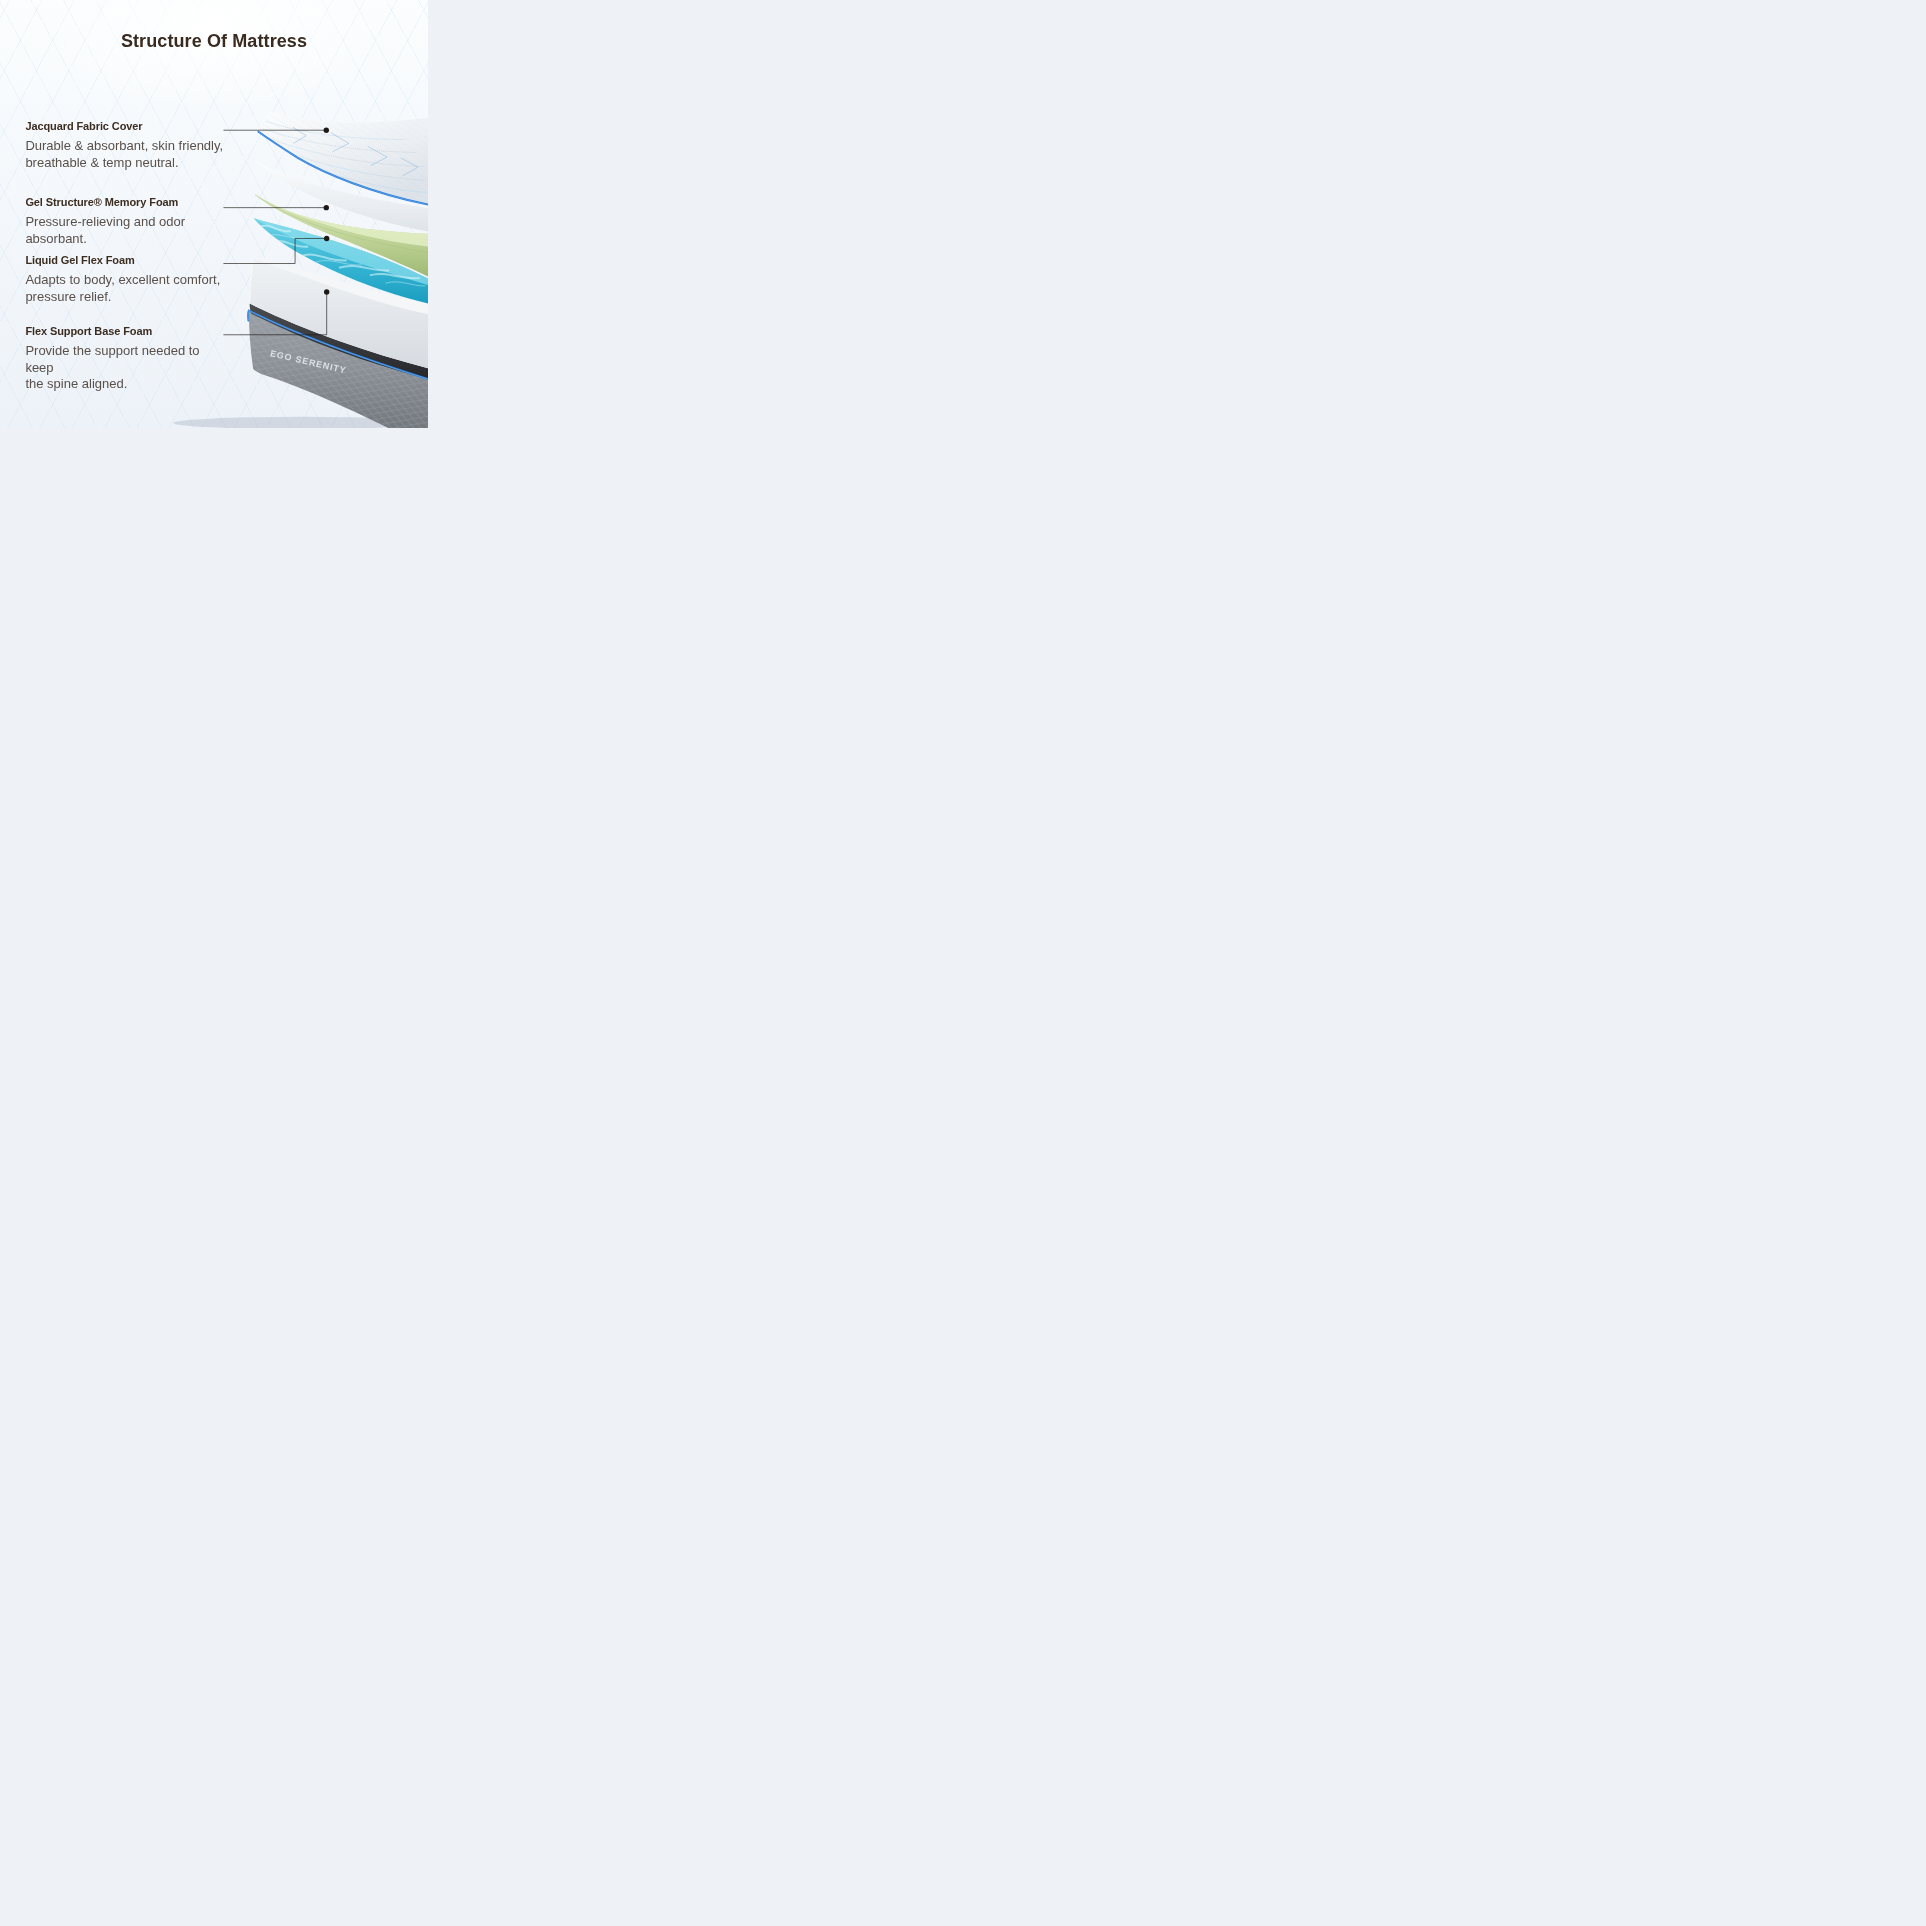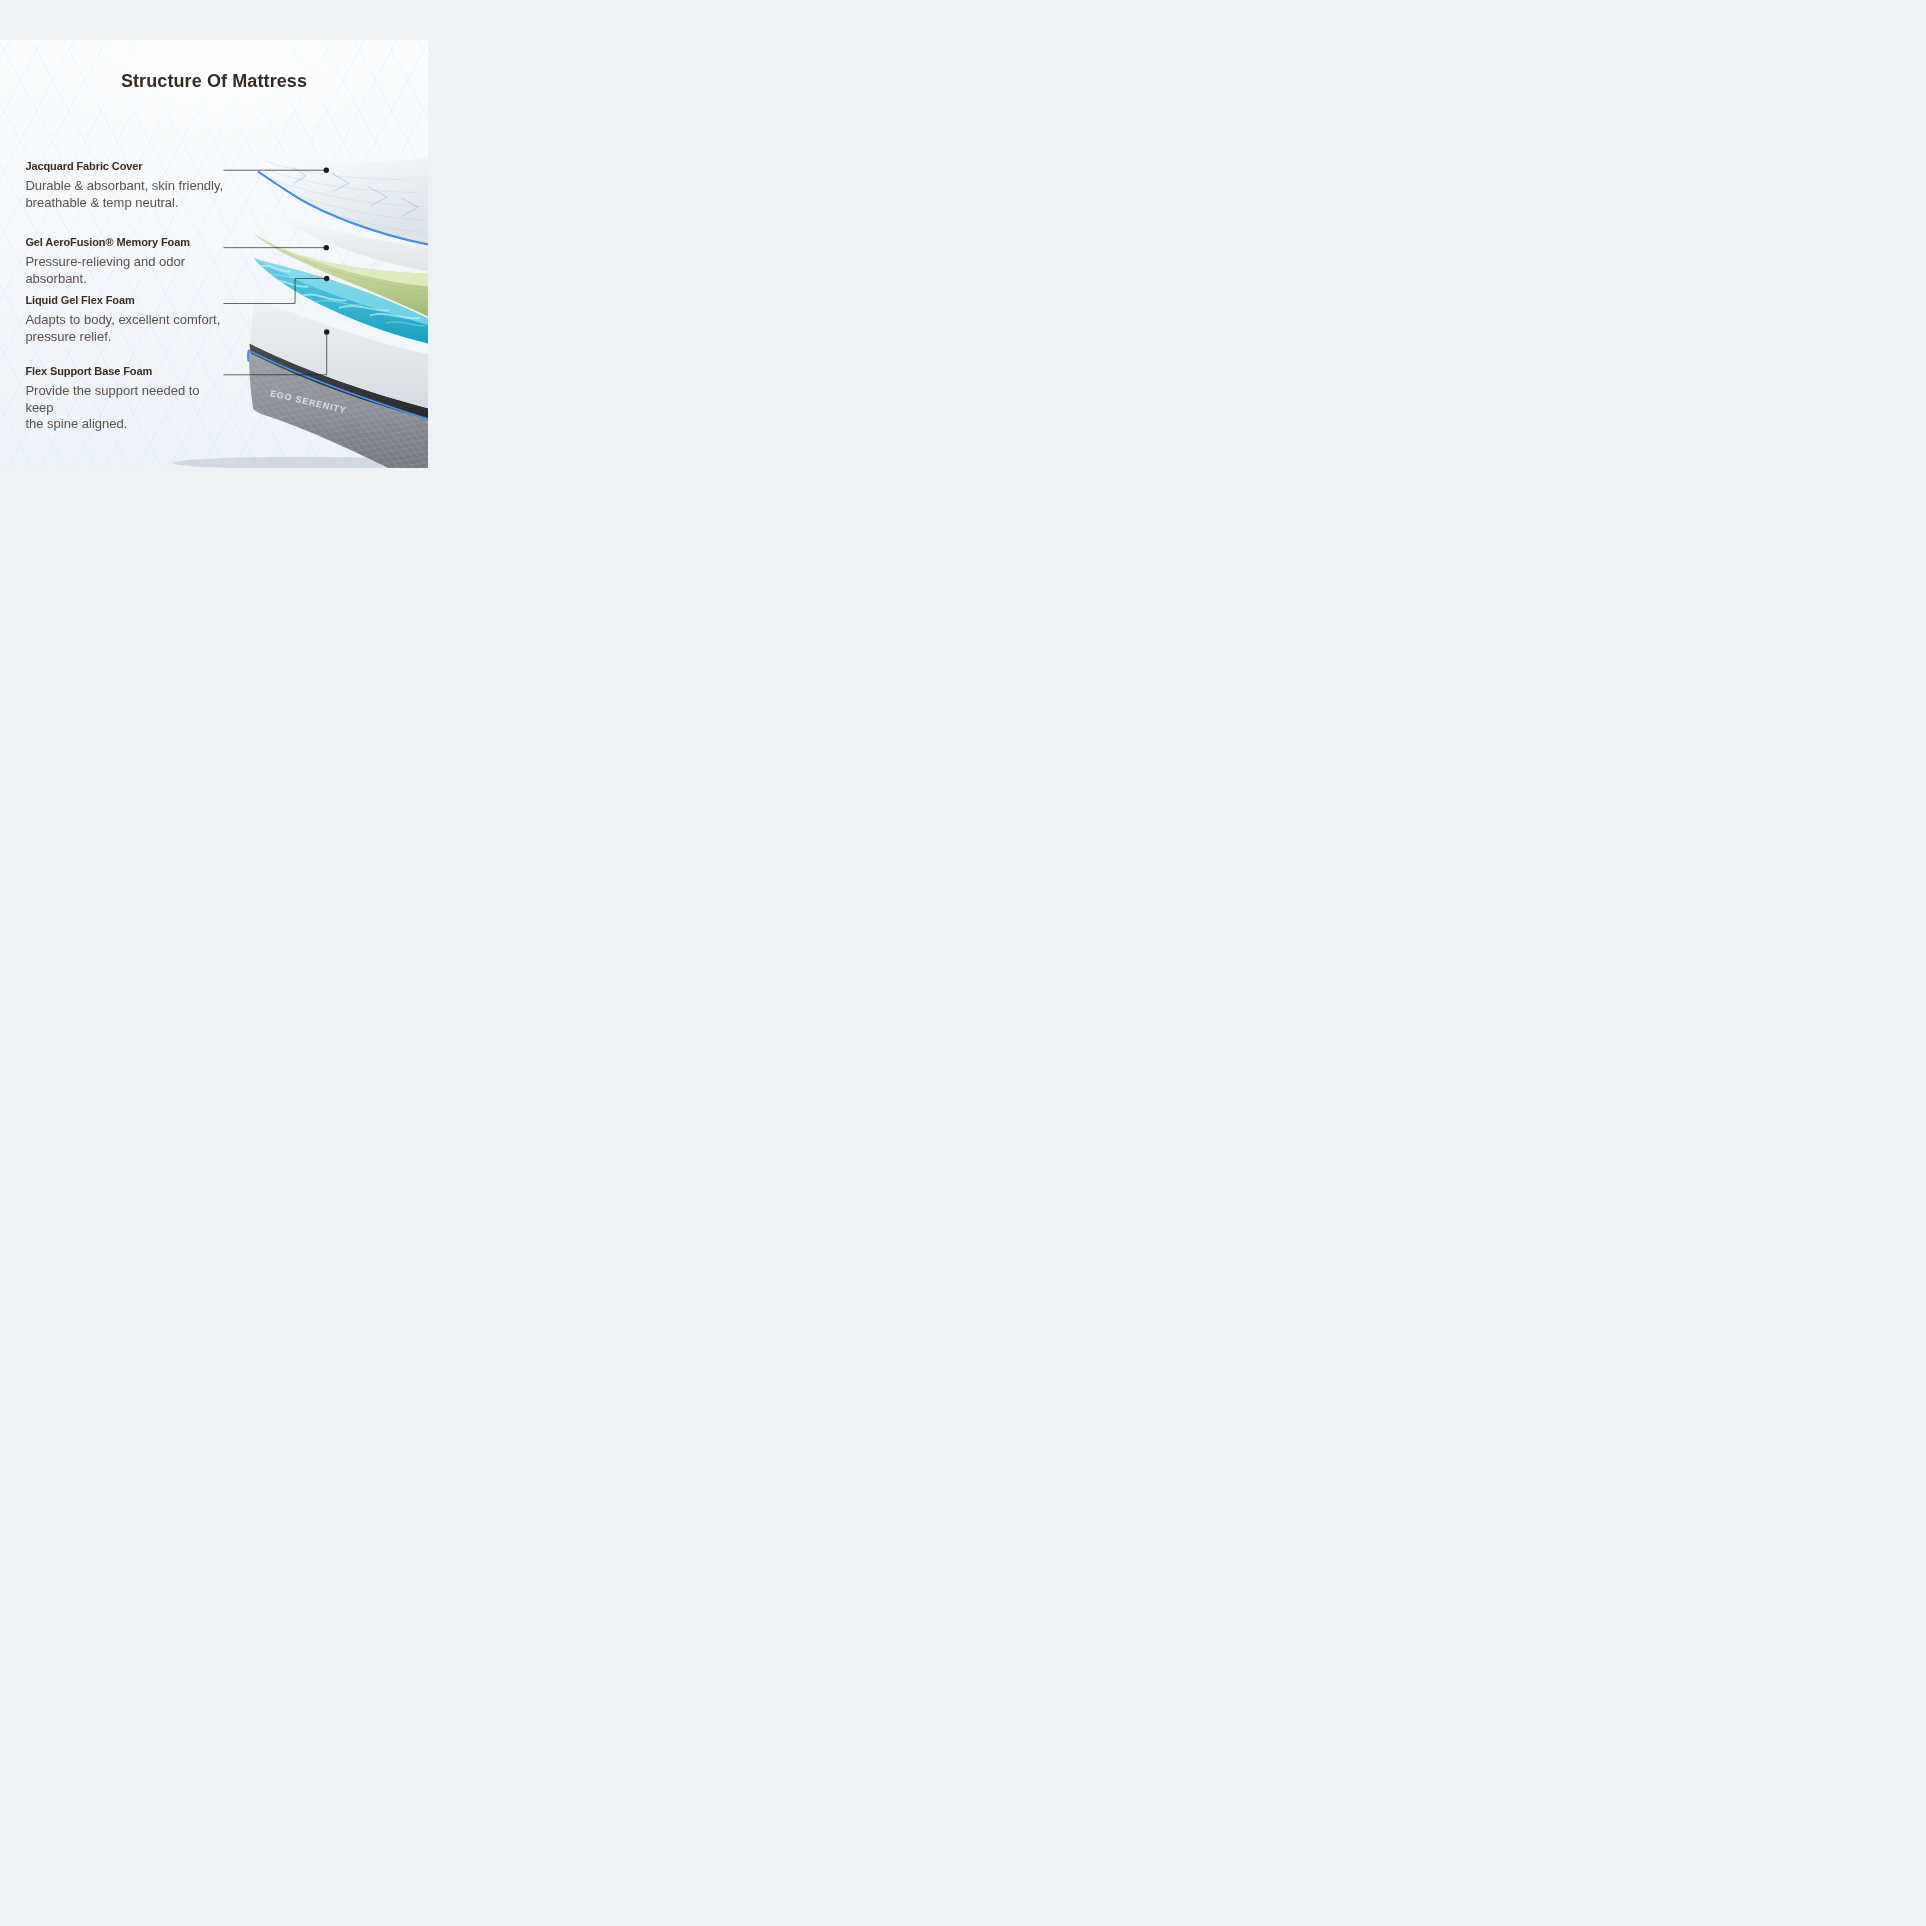--- a/index.html
+++ b/index.html
@@ -4,21 +4,20 @@
 <style>
   html,body{margin:0;padding:0;background:#eef2f7;}
   .canvas{
     position:relative;width:428px;height:428px;overflow:hidden;
     font-family:"Liberation Sans",sans-serif;
     background:
       radial-gradient(ellipse 60% 28% at 50% 6%, #ffffff 0%, rgba(255,255,255,0) 70%),
       repeating-linear-gradient(62deg, rgba(147,196,235,.15) 0 0.8px, rgba(147,196,235,0) 0.8px 28.5px),
       repeating-linear-gradient(-62deg, rgba(147,196,235,.15) 0 0.8px, rgba(147,196,235,0) 0.8px 28.5px),
       linear-gradient(180deg,#fbfdfe 0%,#f3f7fb 55%,#edf2f8 100%);
-    margin-top: 40px;
   }
   .title{
     position:absolute;top:31px;left:0;right:0;margin:0;text-align:center;
     font-size:18px;font-weight:700;color:#3a2b20;letter-spacing:0.1px;
   }
   .label{position:absolute;left:25.4px;max-width:202px;}
   .label h2{margin:0;font-size:11px;line-height:1.2;font-weight:700;color:#3c2d21;letter-spacing:-0.1px;}
   .label p{margin:5px 0 0;font-size:13px;line-height:1.27;color:#59504a;white-space:pre-line;}
   .l1{top:120px}.l2{top:196px}.l3{top:254px}.l4{top:325px}
   svg.illus{position:absolute;left:0;top:0;width:428px;height:428px;display:block;}
@@ -29,21 +28,21 @@
 <div class="canvas">
 
   <h1 class="title">Structure Of Mattress</h1>
 
   <div class="label l1">
     <h2>Jacquard Fabric Cover</h2>
     <p>Durable &amp; absorbant, skin friendly,
 breathable &amp; temp neutral.</p>
   </div>
   <div class="label l2">
-    <h2>Gel AeroFusion® Memory Foam</h2>
+    <h2>Gel Structure® Memory Foam</h2>
     <p>Pressure-relieving and odor absorbant.</p>
   </div>
   <div class="label l3">
     <h2>Liquid Gel Flex Foam</h2>
     <p>Adapts to body, excellent comfort,
 pressure relief.</p>
   </div>
   <div class="label l4">
     <h2>Flex Support Base Foam</h2>
     <p>Provide the support needed to keep

